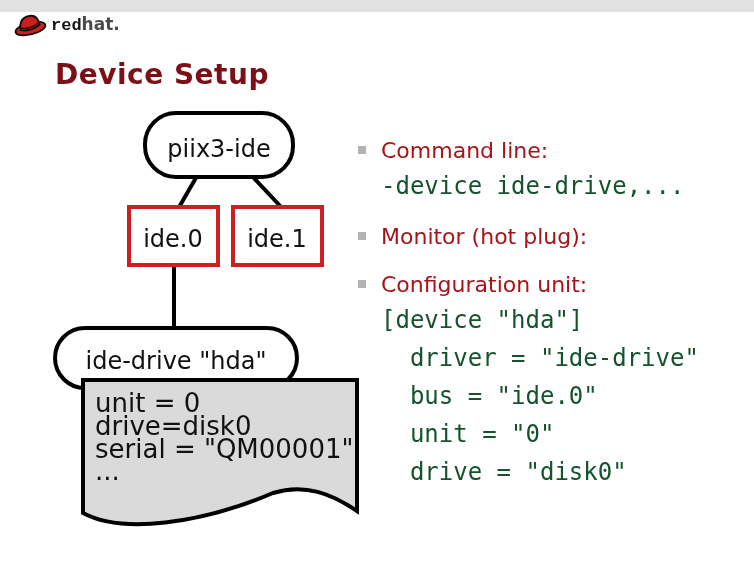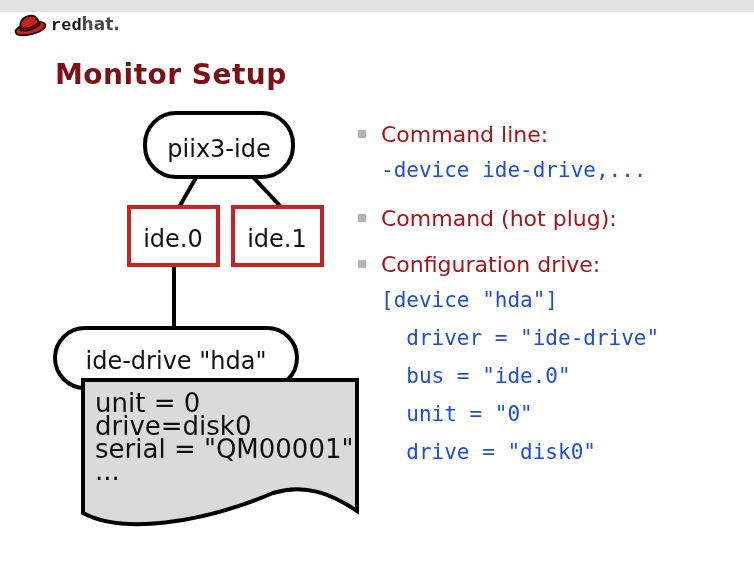--- a/index.html
+++ b/index.html
@@ -44,38 +44,38 @@
   }
   .diagram-svg text {
     font-family: "DejaVu Sans", "Liberation Sans", sans-serif;
     fill: #111;
   }
   .bullets {
     position: absolute;
     left: 381px; top: 119px;
     width: 373px;
   }
-  .bullet-item { margin-bottom: 14px; }
+  .bullet-item { margin-bottom: 14px; margin-top: 16px; }
   .bheading {
     position: relative;
     font-size: 22px;
     line-height: 32px;
     color: #a61419;
   }
   .sq {
     position: absolute;
     left: -23px; top: 11px;
     width: 8px; height: 8px;
     background: #b3b3b3;
   }
   .code {
     font-family: "DejaVu Sans Mono", "Liberation Mono", monospace;
-    font-size: 21px;
+    font-size: 24px;
     line-height: 38px;
-    color: #1d4ed8;
+    color: #14532d;
     white-space: pre;
   }
 </style>
 </head>
 <body>
 
 <div class="slide">
 
   <div class="topbar"></div>
 
@@ -83,21 +83,21 @@
     <svg class="hat-icon" viewBox="0 0 40 32">
       <g transform="rotate(-14 20 18)">
         <ellipse cx="20" cy="20" rx="17" ry="6.5" fill="#cc1f1f" stroke="#1a0a0a" stroke-width="2"></ellipse>
         <path d="M9,19 Q10,6 21,6 Q31,6 31,18 Q25,22 15,21 Z" fill="#cc1f1f" stroke="#1a0a0a" stroke-width="2"></path>
         <path d="M10,17 Q20,21 30,16" fill="none" stroke="#1a0a0a" stroke-width="1.5"></path>
       </g>
     </svg>
     <span class="brand"><span class="brand-red">red</span><span class="brand-hat">hat.</span></span>
   </div>
 
-  <div class="page-title">Monitor Setup</div>
+  <div class="page-title">Device Setup</div>
 
   <svg class="diagram-svg" viewBox="40 100 330 460">
 
     <line x1="197" y1="176" x2="178" y2="209" stroke="#000" stroke-width="4" stroke-linecap="round"></line>
     <line x1="252" y1="176" x2="283" y2="209" stroke="#000" stroke-width="4" stroke-linecap="round"></line>
     <line x1="174" y1="263" x2="174" y2="334" stroke="#000" stroke-width="4" stroke-linecap="round"></line>
 
     <rect x="145" y="113" width="148" height="64" rx="31" fill="#fff" stroke="#000" stroke-width="4"></rect>
     <text x="219" y="157" font-size="24" text-anchor="middle">piix3-ide</text>
 
@@ -123,28 +123,28 @@
       <div class="bheading">
         <span class="sq"></span>
         <span>Command line:</span>
       </div>
       <div class="code">-device ide-drive,...</div>
     </div>
 
     <div class="bullet-item">
       <div class="bheading">
         <span class="sq"></span>
-        <span>Command (hot plug):</span>
+        <span>Monitor (hot plug):</span>
       </div>
     </div>
 
     <div class="bullet-item">
       <div class="bheading">
         <span class="sq"></span>
-        <span>Configuration drive:</span>
+        <span>Configuration unit:</span>
       </div>
       <div class="code">[device "hda"]</div>
       <div class="code">  driver = "ide-drive"</div>
       <div class="code">  bus = "ide.0"</div>
       <div class="code">  unit = "0"</div>
       <div class="code">  drive = "disk0"</div>
     </div>
 
   </div>
 </div>

